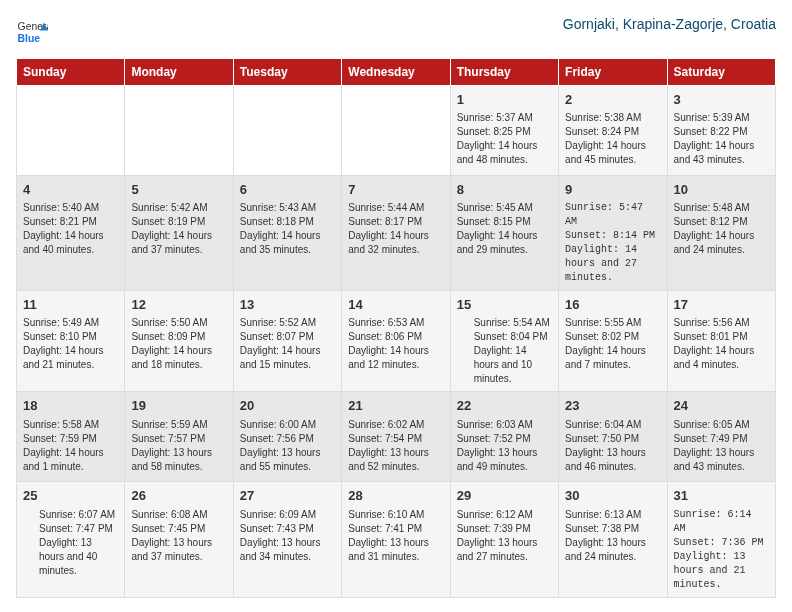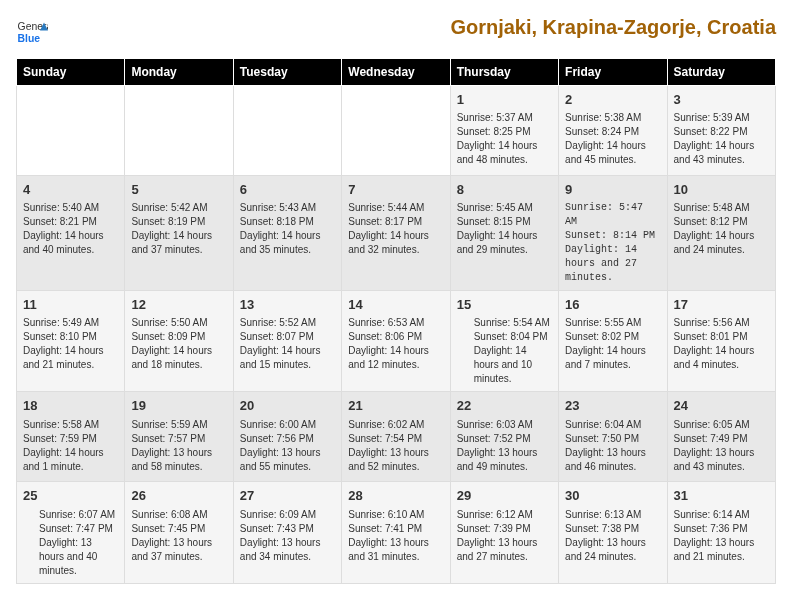--- a/index.html
+++ b/index.html
@@ -20,28 +20,28 @@
       display: flex;
       align-items: center;
       gap: 4px;
     }
     .logo-icon {
       width: 32px;
       height: 32px;
     }
     .title-block { text-align: right; }
     .month-title { font-size: 36px; color: #333; font-weight: 300; }
-    .location-title { font-size: 20px; color: #a16207; font-weight: bold; }
+    .location-title { font-size: 14px; color: #0c4a6e; }
     table {
       width: 100%;
       border-collapse: collapse;
       font-size: 11px;
     }
     thead tr th {
-      background-color: #000000;
+      background-color: #b91c1c;
       color: #fff;
       text-align: left;
       padding: 6px 6px;
       font-size: 12px;
       font-weight: bold;
       border: 1px solid #fff;
     }
     tbody tr td {
       vertical-align: top;
       padding: 5px 6px;
@@ -275,19 +275,19 @@
 Daylight: 13 hours and 27 minutes.</div>
         </td>
         <td>
           <span class="day-number">30</span>
           <div class="day-info" style="white-space: pre-line;">Sunrise: 6:13 AM
 Sunset: 7:38 PM
 Daylight: 13 hours and 24 minutes.</div>
         </td>
         <td>
           <span class="day-number">31</span>
-          <div class="day-info" style="white-space: pre-line;">Sunrise: 6:14 AM
+          <div class="day-info" style="white-space: pre-line; font-family: Liberation Mono, monospace;">Sunrise: 6:14 AM
 Sunset: 7:36 PM
 Daylight: 13 hours and 21 minutes.</div>
         </td>
       </tr>
     </tbody>
 </table>
 
 </body></html>

